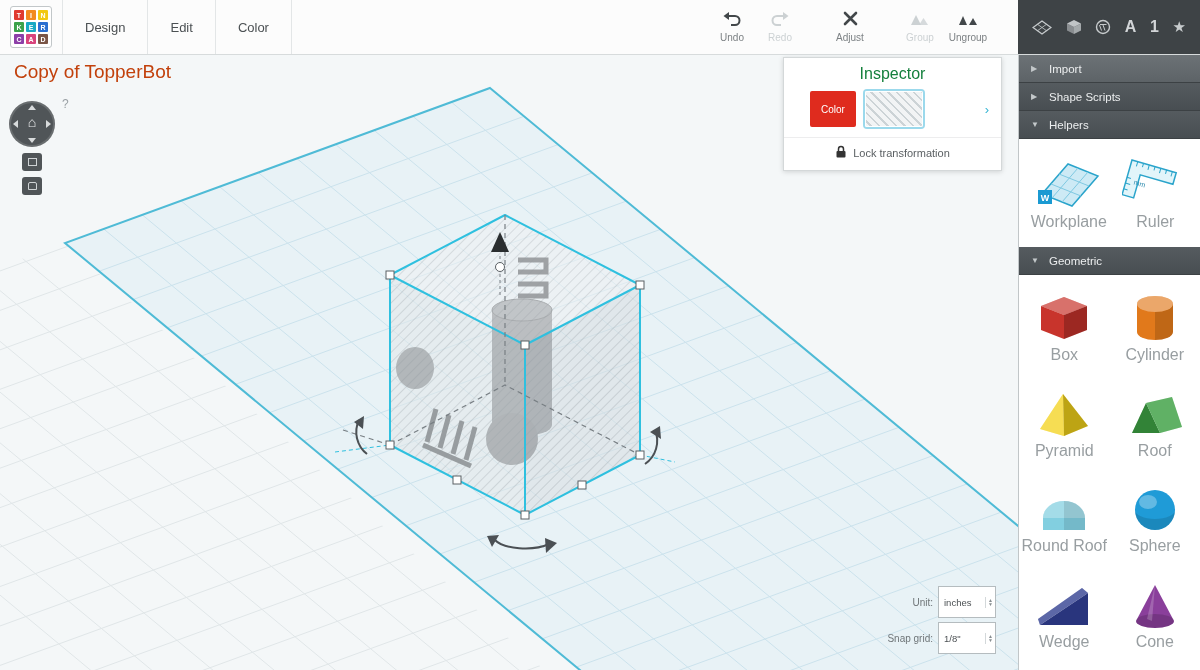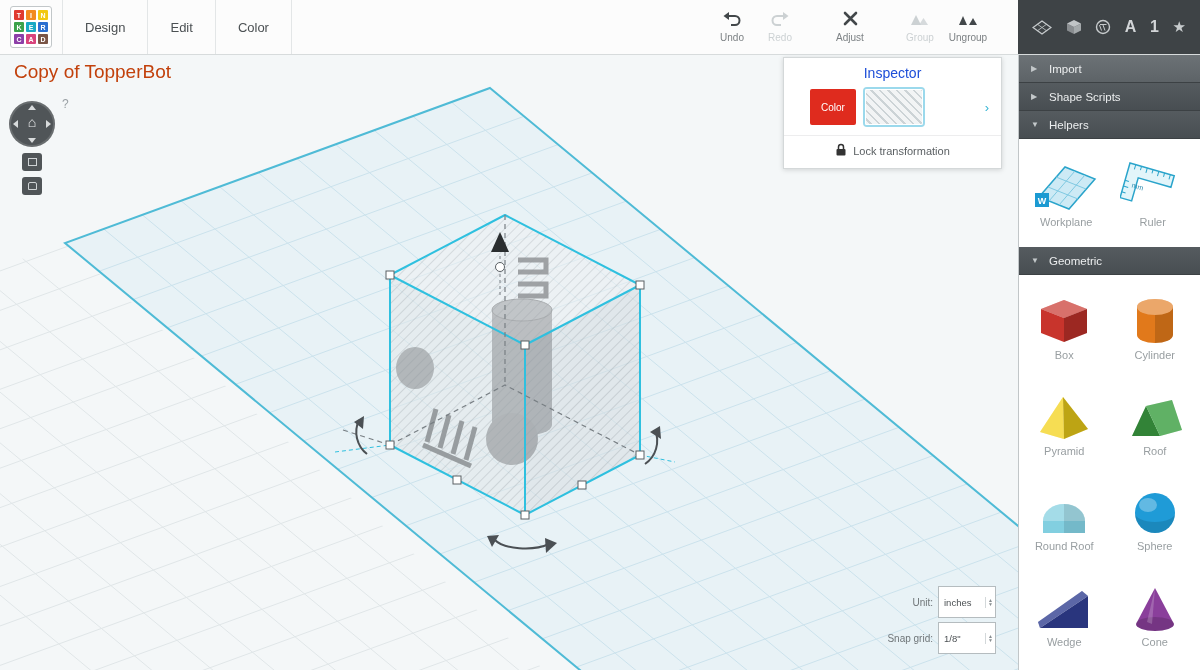--- a/index.html
+++ b/index.html
@@ -49,21 +49,21 @@
   .tri.right{right:4px;top:19px;border-top:4px solid transparent;border-bottom:4px solid transparent;border-left:5px solid #d8dbdc;}
   .nav-btn{width:20px;height:18px;border-radius:3px;background:rgba(62,67,70,.9);display:flex;align-items:center;justify-content:center;cursor:pointer;}
   .nav-btn .sq{width:9px;height:8px;border:1.5px solid #cfd3d5;}
   .nav-btn .sq2{width:9px;height:8px;border:1.5px solid #cfd3d5;border-radius:2px 2px 0 0;}
 
   .model{position:absolute;left:335px;top:135px;z-index:3;cursor:move;}
 
   
   .inspector{position:absolute;left:783px;top:2px;width:219px;background:#fff;border:1px solid #d4d8d9;
     box-shadow:0 1px 5px rgba(0,0,0,.15);z-index:10;}
-  .insp-title{text-align:center;font-size:14px;color:#1d4ed8;padding:7px 0 5px;}
+  .insp-title{text-align:center;font-size:16px;color:#15803d;padding:7px 0 5px;}
   .swatches{display:flex;align-items:center;gap:9px;padding:3px 8px 10px 26px;}
   .swatch-color{width:46px;height:36px;background:#df2b1e;border-radius:2px;display:flex;align-items:center;
     justify-content:center;color:#fff;font-size:10px;cursor:pointer;}
   .swatch-trans{width:58px;height:36px;border-radius:2px;cursor:pointer;
     background:repeating-linear-gradient(45deg,#f2f4f5 0 4px,#ccd3d6 4px 6px);
     box-shadow:0 0 0 2px #9bd9ec, inset 0 0 0 1px #fff;}
   .chevron{color:#35b5d4;font-size:13px;margin-left:auto;padding-right:4px;cursor:pointer;}
   .lockrow{border-top:1px solid #ededee;display:flex;align-items:center;justify-content:center;gap:6px;
     padding:7px 0 9px;font-size:11px;color:#5a5f62;cursor:pointer;}
 
@@ -77,21 +77,21 @@
 
   
   .sidebar{position:absolute;top:55px;right:0;width:182px;height:615px;background:#fff;border-left:1px solid #c1c6c8;
     display:flex;flex-direction:column;z-index:20;}
   .band{flex:0 0 28px;display:flex;align-items:center;gap:9px;padding-left:12px;
     background:linear-gradient(#555b5f,#484e52);border-bottom:1px solid #3c4144;color:#eceeef;font-size:11.5px;cursor:pointer;}
   .band.highlight{background:linear-gradient(#6c7276,#5d6367);}
   .arr{font-size:8px;color:#c3c8ca;width:9px;}
   .helpers-content{flex:0 0 108px;display:flex;align-items:center;justify-content:space-around;background:#fff;padding:0 4px;}
   .helper{display:flex;flex-direction:column;align-items:center;gap:5px;cursor:pointer;}
-  .helper-label,.shape-label{font-size:11px;color:#989ea1;}
+  .helper-label,.shape-label{font-size:16px;color:#989ea1;}
   .shapes-grid{flex:1;display:grid;grid-template-columns:1fr 1fr;align-content:space-around;justify-items:center;padding:6px 0;}
   .shape-cell{display:flex;flex-direction:column;align-items:center;gap:4px;cursor:pointer;}
 </style>
 </head>
 <body>
 
 <div class="app">
 
   <header class="topbar">
     <div class="logo">

